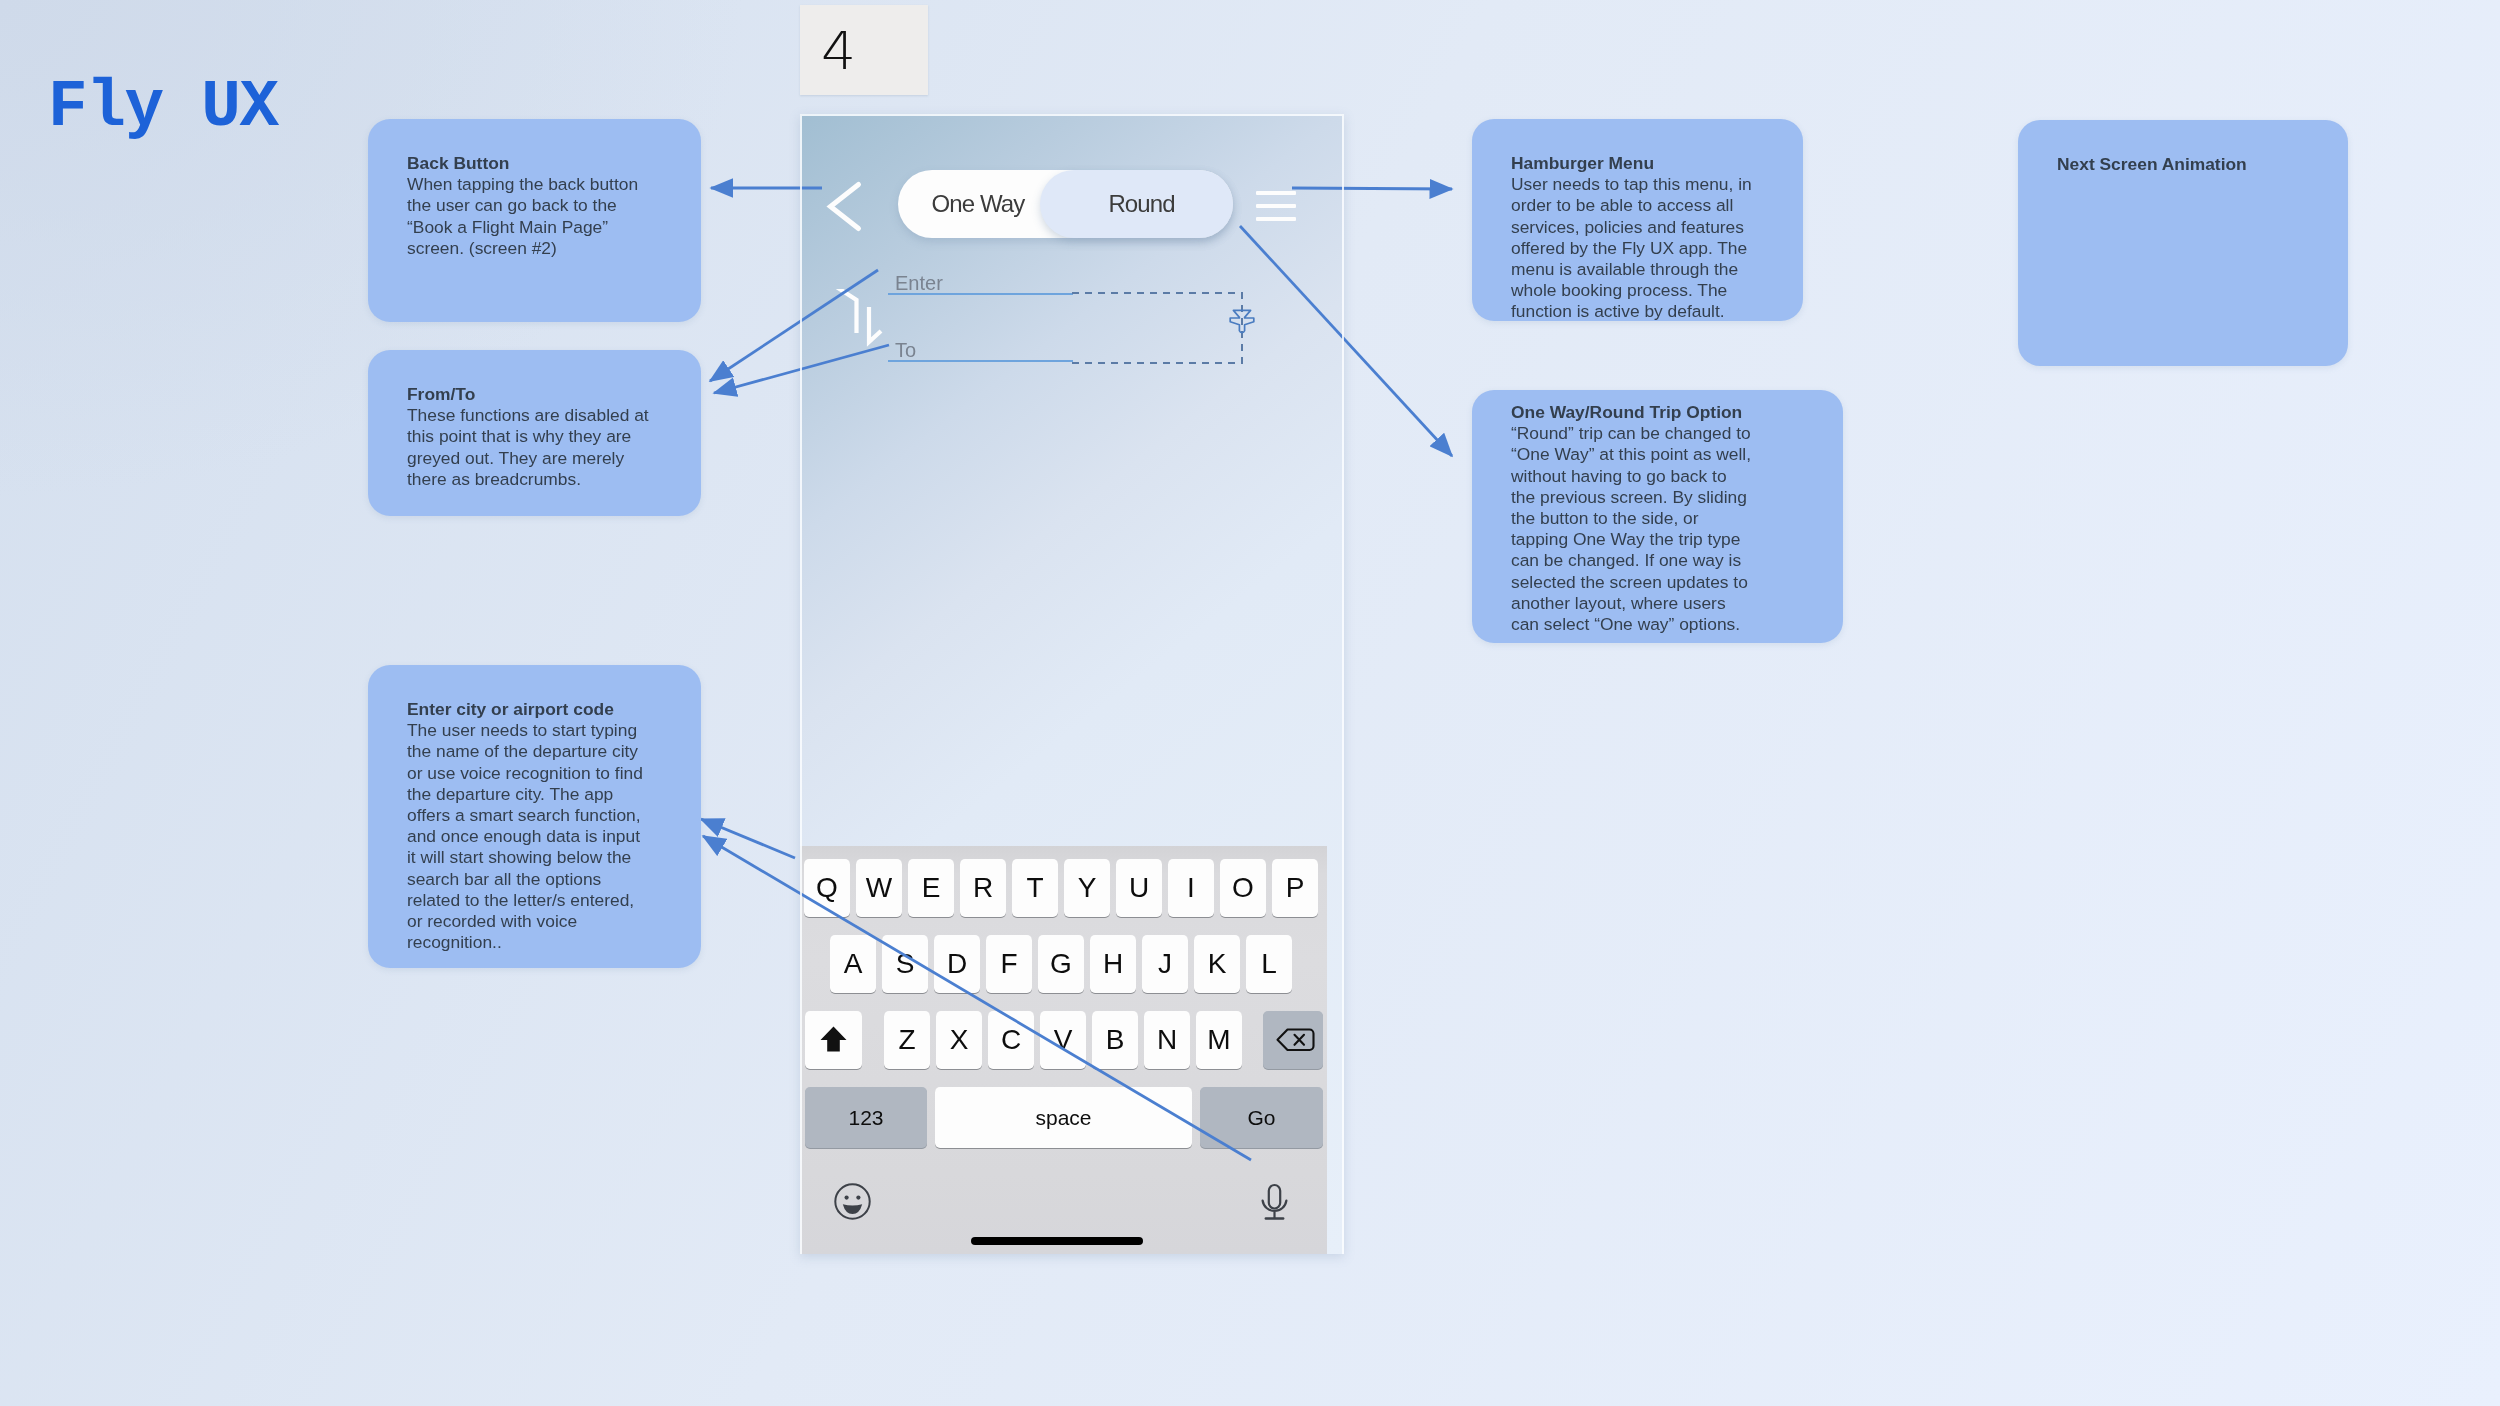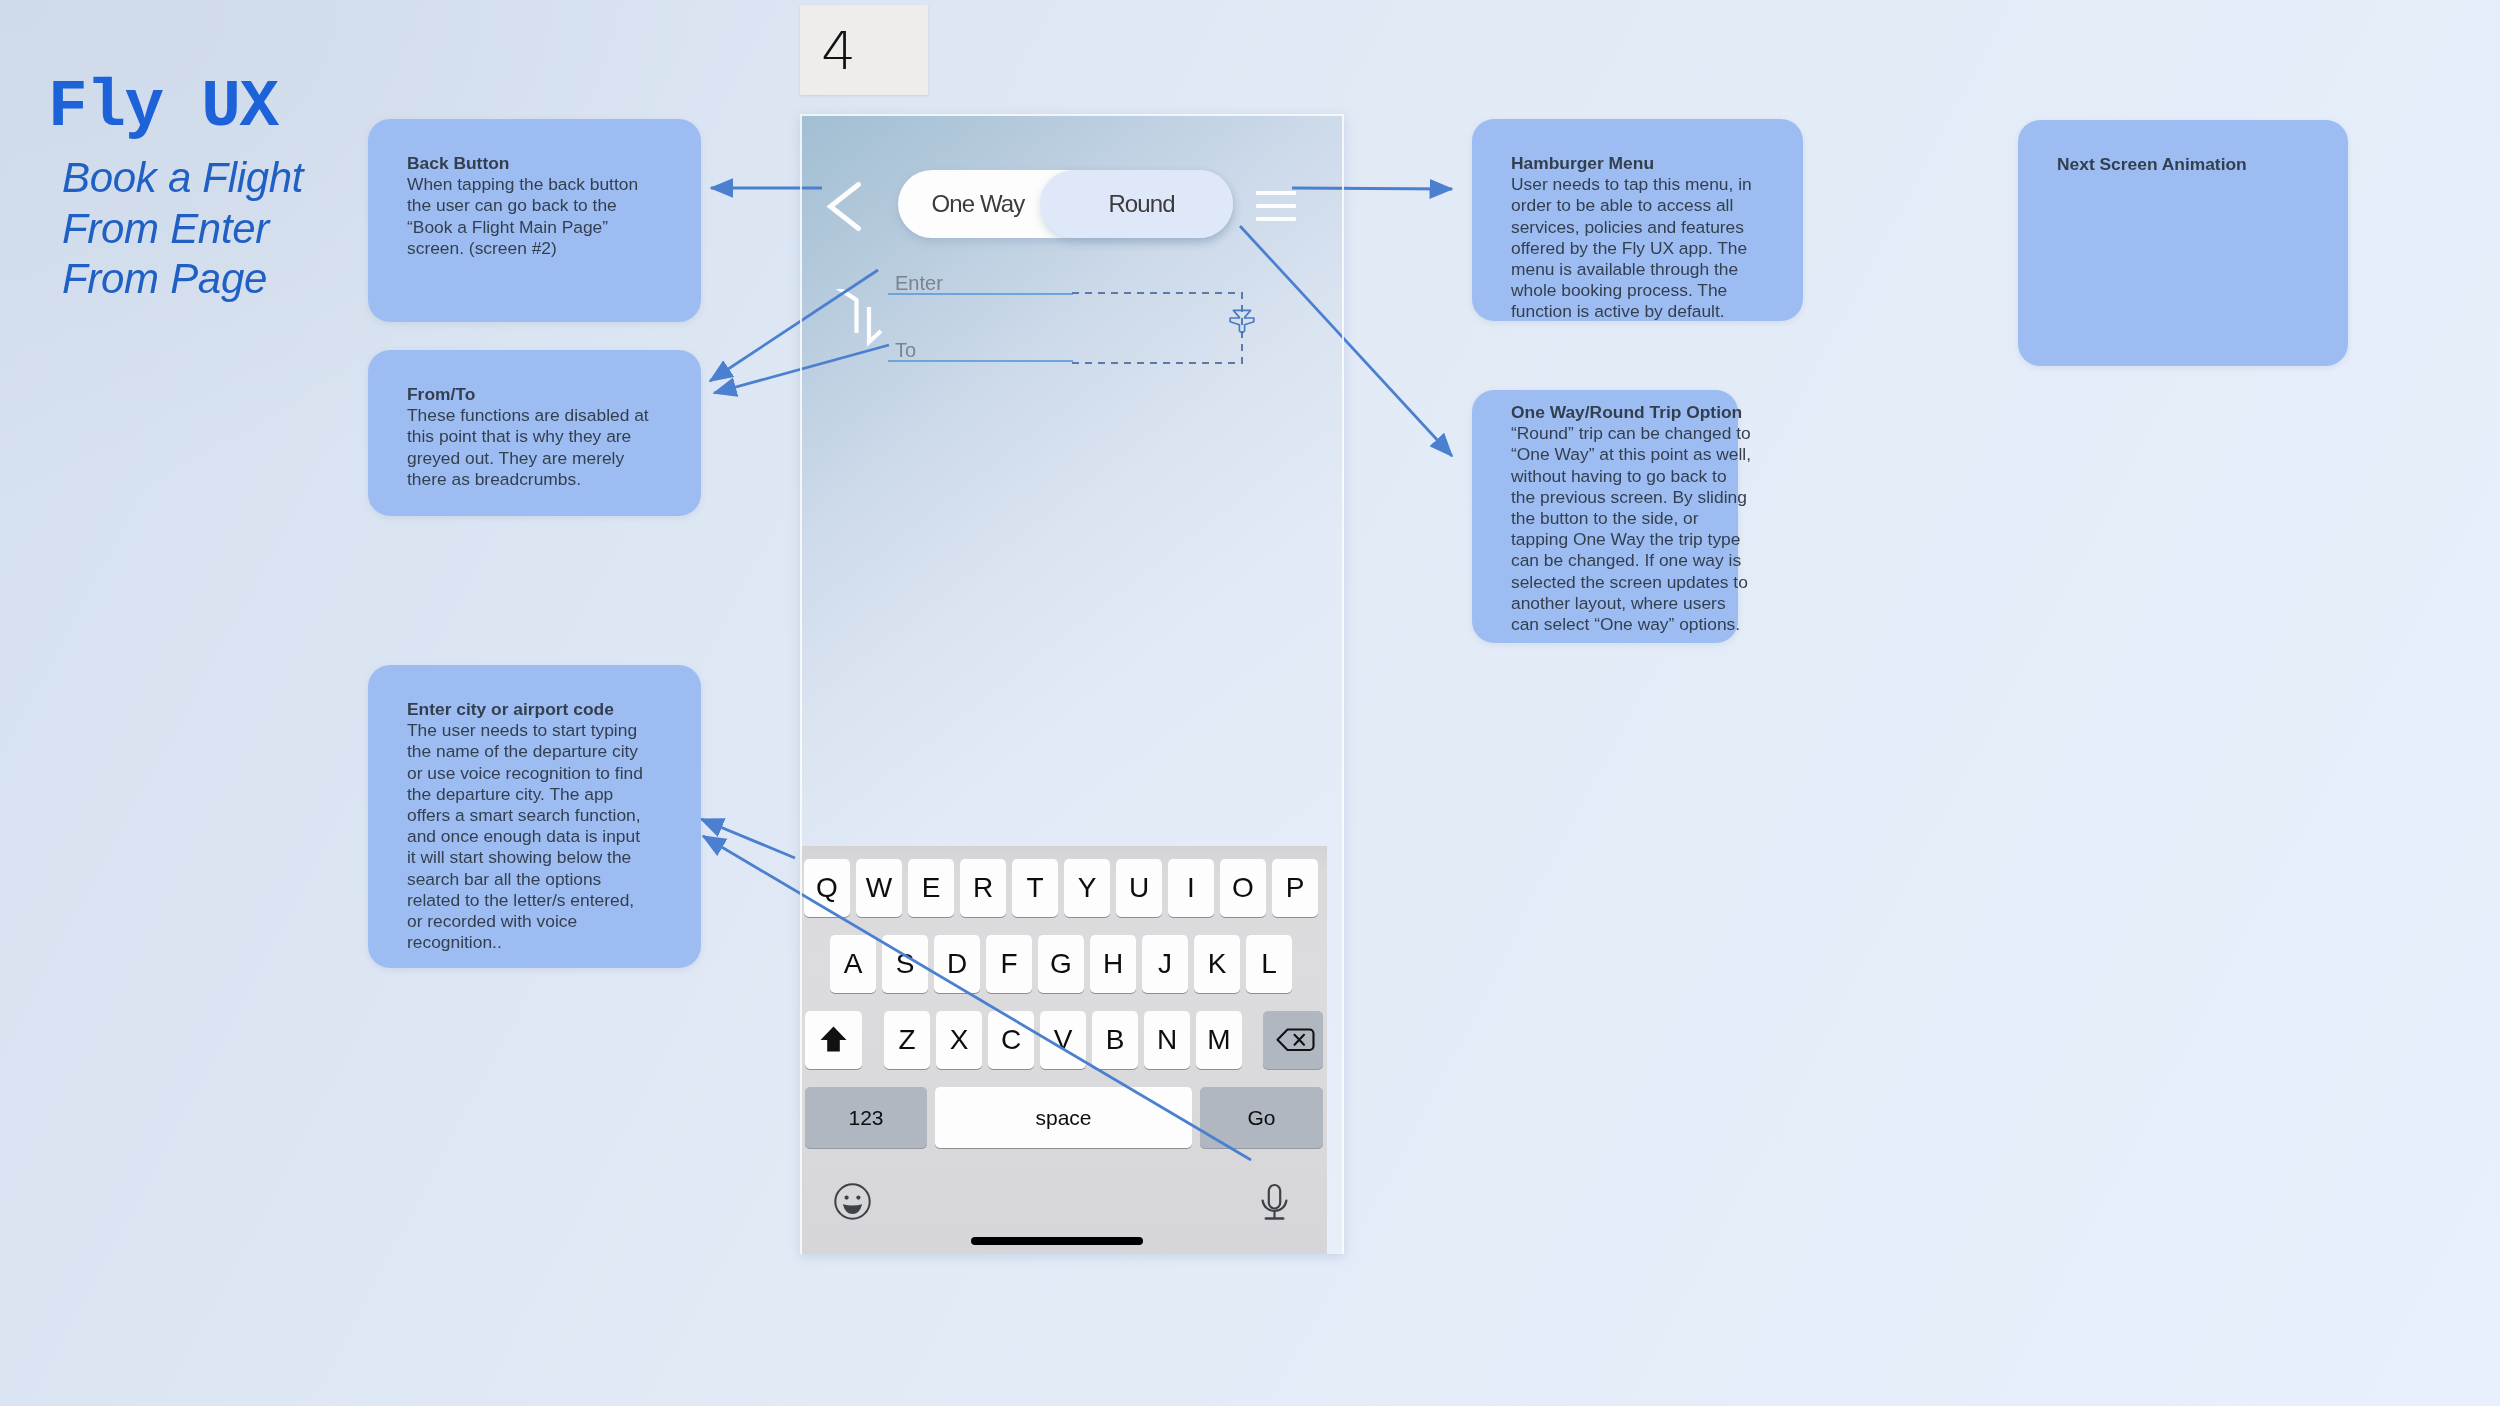--- a/index.html
+++ b/index.html
@@ -100,25 +100,20 @@
 
   
   #arrows{position:absolute;left:0;top:0;width:2500px;height:1406px;pointer-events:none;}
 </style>
 </head>
 <body>
 
 <div id="page">
 
   <div class="abs" id="brand-title">Fly UX</div>
-  <div class="abs" id="brand-sub">
-    <div>Book a Flight</div>
-    <div>From Enter</div>
-    <div>From Page</div>
-  </div>
 
   <div class="abs" id="screen-tab">
     <span class="num">4</span>
   </div>
 
   <div class="abs" id="phone">
 
     <div class="abs" id="back-btn">
       <svg width="52" height="60" viewBox="0 0 52 60">
         <path d="M36.5 9.5 L8.5 31.5 L36.5 53.5" fill="none" stroke="#fdfdfd" stroke-width="5" stroke-linecap="round" stroke-linejoin="miter"></path>
@@ -278,21 +273,21 @@
       <span class="b">User needs to tap this menu, in
 order to be able to access all
 services, policies and features
 offered by the Fly UX app. The
 menu is available through the
 whole booking process. The
 function is active by default.</span>
     </div>
   </div>
 
-  <div class="abs note" id="note-oneway" style="left:1472px;top:390px;width:266px;height:253px;">
+  <div class="abs note" id="note-oneway" style="left:1472px;top:390px;width:371px;height:253px;">
     <div class="inner">
       <span class="h">One Way/Round Trip Option</span>
       <span class="b">“Round” trip can be changed to
 “One Way” at this point as well,
 without having to go back to
 the previous screen. By sliding
 the button to the side, or
 tapping One Way the trip type
 can be changed. If one way is
 selected the screen updates to

